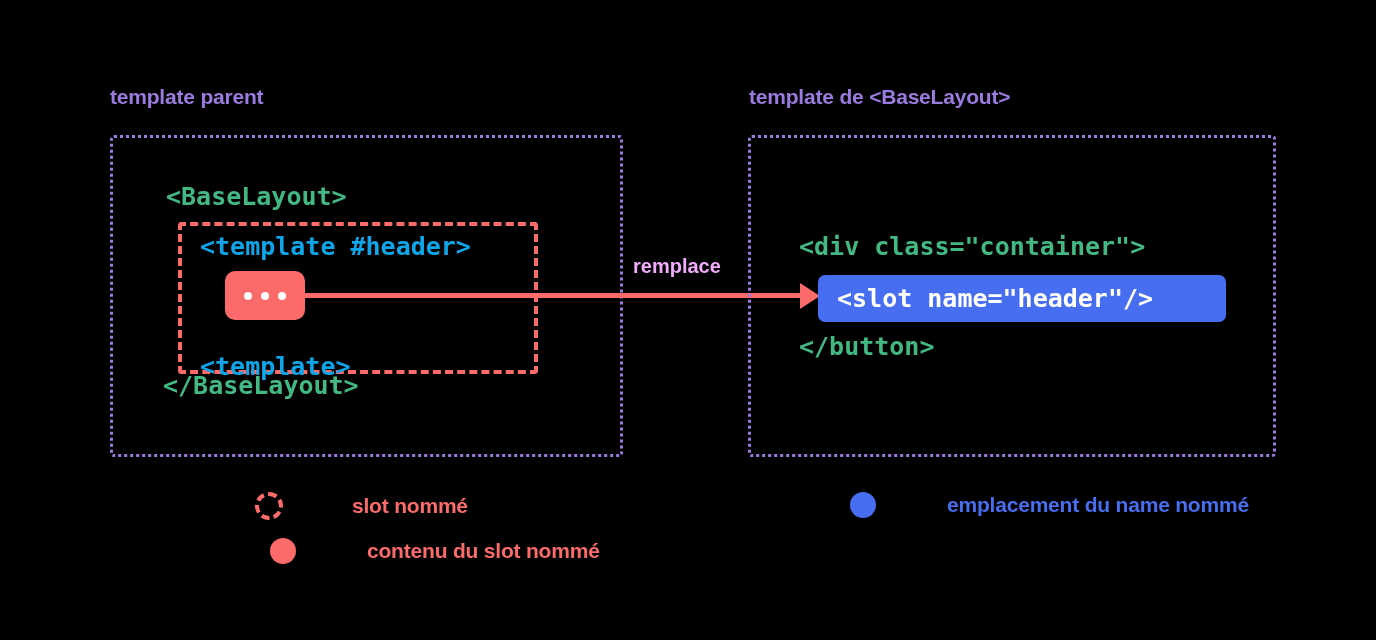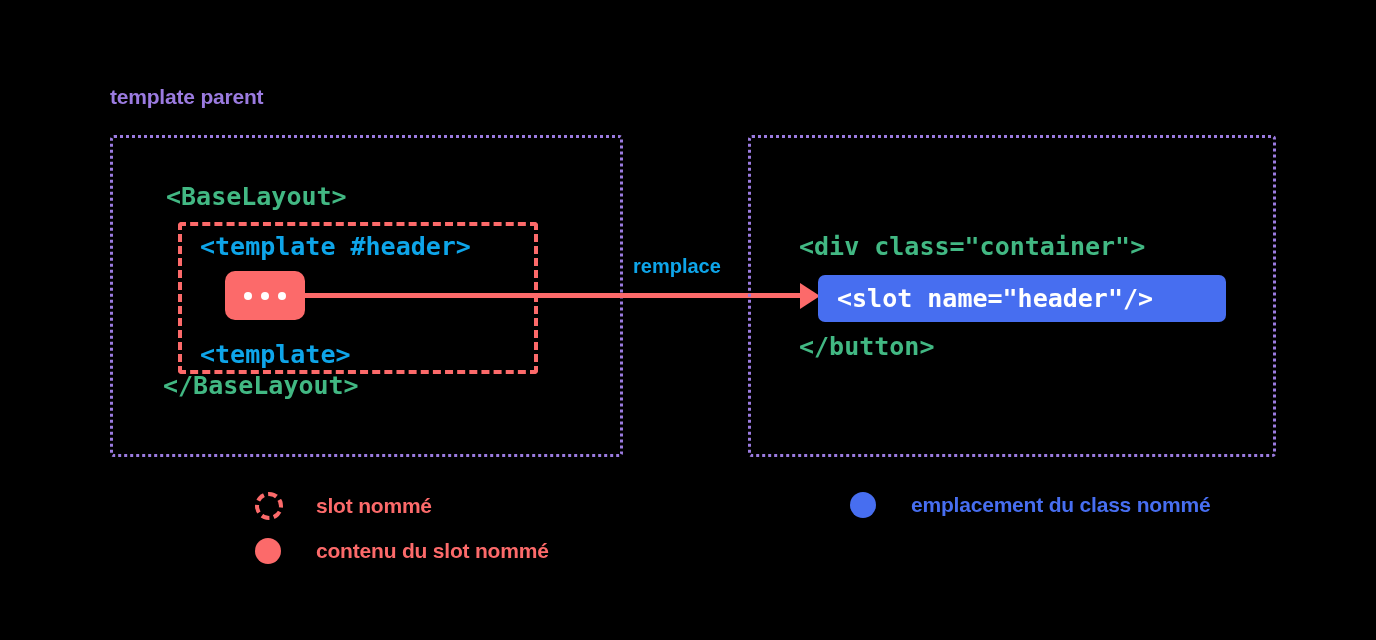--- a/index.html
+++ b/index.html
@@ -47,21 +47,21 @@
     font-size: 25px;
     white-space: nowrap;
     letter-spacing: 0px;
   }
   .code.green { color: #42b883; }
   .code.red   { color: #0ea5e9; }
 
   #code-baselayout-open  { left: 166px; top: 182px; }
   #code-baselayout-close { left: 163px; top: 371px; }
   #code-template-open    { left: 200px; top: 232px; }
-  #code-template-close   { left: 200px; top: 340px; }
+  #code-template-close   { left: 200px; top: 352px; }
 
   #code-div-container { left: 799px; top: 232px; }
   #code-button-close  { left: 799px; top: 332px; }
 
   
   #inner-slot-box {
     position: absolute;
     left: 178px;
     top: 222px;
     width: 360px;
@@ -111,21 +111,21 @@
     border-bottom: 13px solid transparent;
     border-left: 20px solid #fc6a6a;
   }
   #arrow-label {
     position: absolute;
     left: 631px;
     top: 255px;
     font-family: "Liberation Sans", sans-serif;
     font-weight: bold;
     font-size: 20px;
-    color: #0ea5e9;
+    color: #f0abfc;
     white-space: nowrap;
     background: #000000;
     padding: 0 2px;
   }
 
   
   #slot-box {
     position: absolute;
     left: 818px;
     top: 275px;
@@ -140,23 +140,24 @@
     position: static;
     color: #ffffff;
     padding-left: 19px;
   }
 
   
   .legend-row {
     position: absolute;
     display: flex;
     align-items: center;
+    gap: 36px;
   }
   #legend-named-slot     { left: 255px; top: 492px; }
-  #legend-slot-content   { left: 255px; top: 538px; text-align: center; }
+  #legend-slot-content   { left: 270px; top: 538px; text-align: center; }
   #legend-slot-outlet    { left: 850px; top: 492px; }
 
   .legend-swatch {
     width: 28px;
     height: 28px;
     border-radius: 50%;
     box-sizing: border-box;
     flex: 0 0 auto;
   }
   .legend-swatch.dashed-red {
@@ -206,20 +207,21 @@
   </div>
 
   <div class="code red" id="code-template-close">&lt;template&gt;</div>
 
   <div class="code green" id="code-baselayout-close">&lt;/BaseLayout&gt;</div>
 
   <div id="arrow-line"></div>
   <div id="arrow-head"></div>
   <div id="arrow-label">remplace</div>
 
+  <div class="panel-caption" id="caption-right">template de &lt;BaseLayout&gt;</div>
 
   <div class="panel" id="panel-right"></div>
 
   <div class="code green" id="code-div-container">&lt;div class="container"&gt;</div>
 
   <div id="slot-box">
     <span class="code">&lt;slot name="header"/&gt;</span>
   </div>
 
   <div class="code green" id="code-button-close">&lt;/button&gt;</div>
@@ -229,16 +231,16 @@
     <span class="legend-label">slot nommé</span>
   </div>
 
   <div class="legend-row" id="legend-slot-content">
     <span class="legend-swatch solid-red"></span>
     <span class="legend-label">contenu du slot nommé</span>
   </div>
 
   <div class="legend-row" id="legend-slot-outlet">
     <span class="legend-swatch solid-blue"></span>
-    <span class="legend-label">emplacement du class nommé</span>
+    <span class="legend-label">emplacement du name nommé</span>
   </div>
 
 </div>
 
 </body></html>

